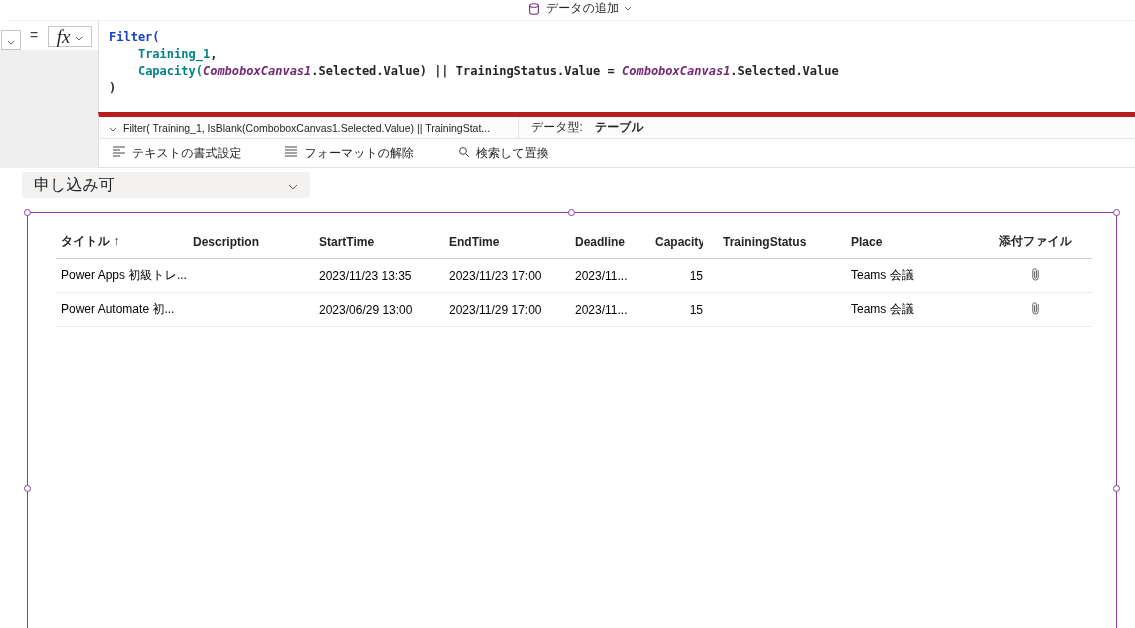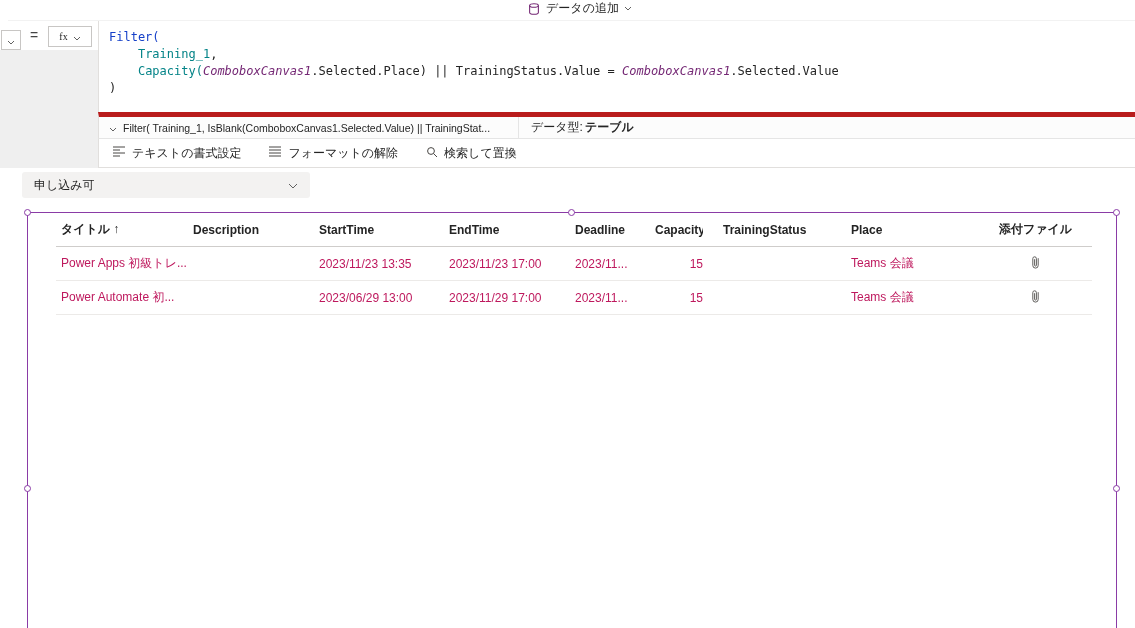--- a/index.html
+++ b/index.html
@@ -22,83 +22,83 @@
   .prop-box {
     position:absolute; left:1px; top:9px; width:20px; height:20px;
     border:1px solid #c8c6c4; background:#fff; display:flex; align-items:center; justify-content:center;
   }
   .equals { position:absolute; left:30px; top:6px; font-size:14px; color:#444; }
   .fx-box {
     position:absolute; left:48px; top:5px; width:44px; height:21px;
     border:1px solid #c8c6c4; background:#fff;
     display:flex; align-items:center; justify-content:center; gap:5px; font-size:12px;
   }
-  .fx-label { font-family:"Liberation Serif", serif; font-size:10px; }
+  .fx-label { font-style:italic; font-family:"Liberation Serif", serif; font-size:19px; }
   .left-gray { position:absolute; left:0; top:50px; width:98px; height:118px; background:#efefef; }
   
   .code-area {
     position:absolute; left:98px; top:21px; width:1037px; height:91px;
     border-left:1px solid #e1dfdd; background:#fff;
     padding:8px 0 0 10px;
     font-family:"DejaVu Sans Mono", monospace; font-size:12px; line-height:17px; color:#242424;
   }
-  .code-line { white-space:pre; }
+  .code-line { white-space:pre;font-weight:bold; }
   .tok-plain  { color:#242424; }
   .tok-blue   { color:var(--code_blue); }
   .tok-teal   { color:var(--code_teal); }
   .tok-purple { color:var(--code_purple); font-style:italic; }
   
   .summary-bar {
     position:absolute; left:98px; top:112px; width:1037px; height:27px;
     border-top:5px solid #b91c1c; border-bottom:1px solid #e5e5e5; border-left:1px solid #e1dfdd;
     background:#fcfcfc; display:flex; align-items:center;
   }
   .summary-left {
     width:419px; height:100%; display:flex; align-items:center; gap:6px;
     padding-left:10px; overflow:hidden; white-space:nowrap;
     font-size:10.5px; color:#242424;
   }
   .summary-divider { width:1px; height:100%; background:#e5e5e5; }
-  .summary-type { display:flex; align-items:center; gap:2px; padding-left:12px; font-size:12px; }
+  .summary-type { display:flex; align-items:center; gap:12px; padding-left:12px; font-size:12px; }
   .summary-type b { font-weight:bold; }
   
   .format-toolbar {
     position:absolute; left:98px; top:139px; width:1037px; height:29px;
     border-left:1px solid #e1dfdd; border-bottom:1px solid #e1dfdd; background:#fff;
-    display:flex; align-items:center; gap:28px; padding-left:14px;
+    display:flex; align-items:center; gap:44px; padding-left:14px;
     font-size:12px; color:#242424;
   }
   .ft-item { display:flex; align-items:center; gap:6px; }
   
   .canvas { position:absolute; left:0; top:168px; width:1135px; height:460px; background:#fff; }
   .combobox {
     position:absolute; left:22px; top:4px; width:288px; height:26px;
     background:#f3f2f1; border-radius:3px;
     display:flex; align-items:center; justify-content:space-between;
-    padding:0 12px; font-size:12px; color:#242424;
+    padding:0 12px; font-size:16px; color:#242424;
   }
   
   .selection {
     position:absolute; left:27px; top:212px; width:1090px; height:552px;
     border:1px solid var(--selection);
   }
   .handle {
     position:absolute; width:7px; height:7px; border-radius:50%;
     background:#fff; border:1px solid var(--selection);
   }
   .h-tl{left:-4px;top:-4px} .h-tc{left:calc(50% - 4px);top:-4px} .h-tr{right:-4px;top:-4px}
   .h-ml{left:-4px;top:272px} .h-mr{right:-4px;top:272px}
-  .ptable { position:absolute; left:0; top:0; width:100%; }
+  .ptable { position:absolute; left:0; top:12px; width:100%; }
   .trow {
     display:grid;
     grid-template-columns:132px 126px 130px 126px 80px 48px 20px 128px 112px 1fr;
     align-items:center; height:34px;
     margin:0 24px 0 28px; padding-left:5px;
     border-bottom:1px solid #eceae8;
-    font-size:12px; color:#be185d;
+    font-size:12px; color:#000000;
   }
   .trow.head { border-bottom:1px solid #cfcdcb; font-weight:bold; color:#242424; }
   .cell { overflow:hidden; white-space:nowrap; }
   .cell.num { text-align:right; }
   .cell.attach { padding-left:16px;text-align:center; }
   .sort-arrow { font-weight:normal; margin-left:3px; }
 </style>
 </head>
 <body>
 
@@ -163,21 +163,21 @@
             <path d="M1 1l3 3 3-3" fill="none" stroke="#616161"></path>
           </svg>
       </span>
     </div>
   </div>
   <div class="left-gray"></div>
 
   <div class="code-area">
       <div class="code-line"><span class="tok-blue">Filter(</span></div>
       <div class="code-line"><span class="tok-plain">    </span><span class="tok-teal">Training_1</span><span class="tok-plain">,</span></div>
-      <div class="code-line"><span class="tok-plain">    </span><span class="tok-teal">Capacity(</span><span class="tok-purple">ComboboxCanvas1</span><span class="tok-plain">.Selected.Place) || TrainingStatus.Value = </span><span class="tok-purple">ComboboxCanvas1</span><span class="tok-plain">.Selected.Value</span></div>
+      <div class="code-line"><span class="tok-plain">    </span><span class="tok-teal">Capacity(</span><span class="tok-purple">ComboboxCanvas1</span><span class="tok-plain">.Selected.Value) || TrainingStatus.Value = </span><span class="tok-purple">ComboboxCanvas1</span><span class="tok-plain">.Selected.Value</span></div>
       <div class="code-line"><span class="tok-plain">)</span></div>
     </div>
 
   <div class="summary-bar">
     <div class="summary-left">
       <span>
         <svg width="8" height="5" viewBox="0 0 8 5">
             <path d="M1 1l3 3 3-3" fill="none" stroke="#616161"></path>
           </svg>
       </span>

